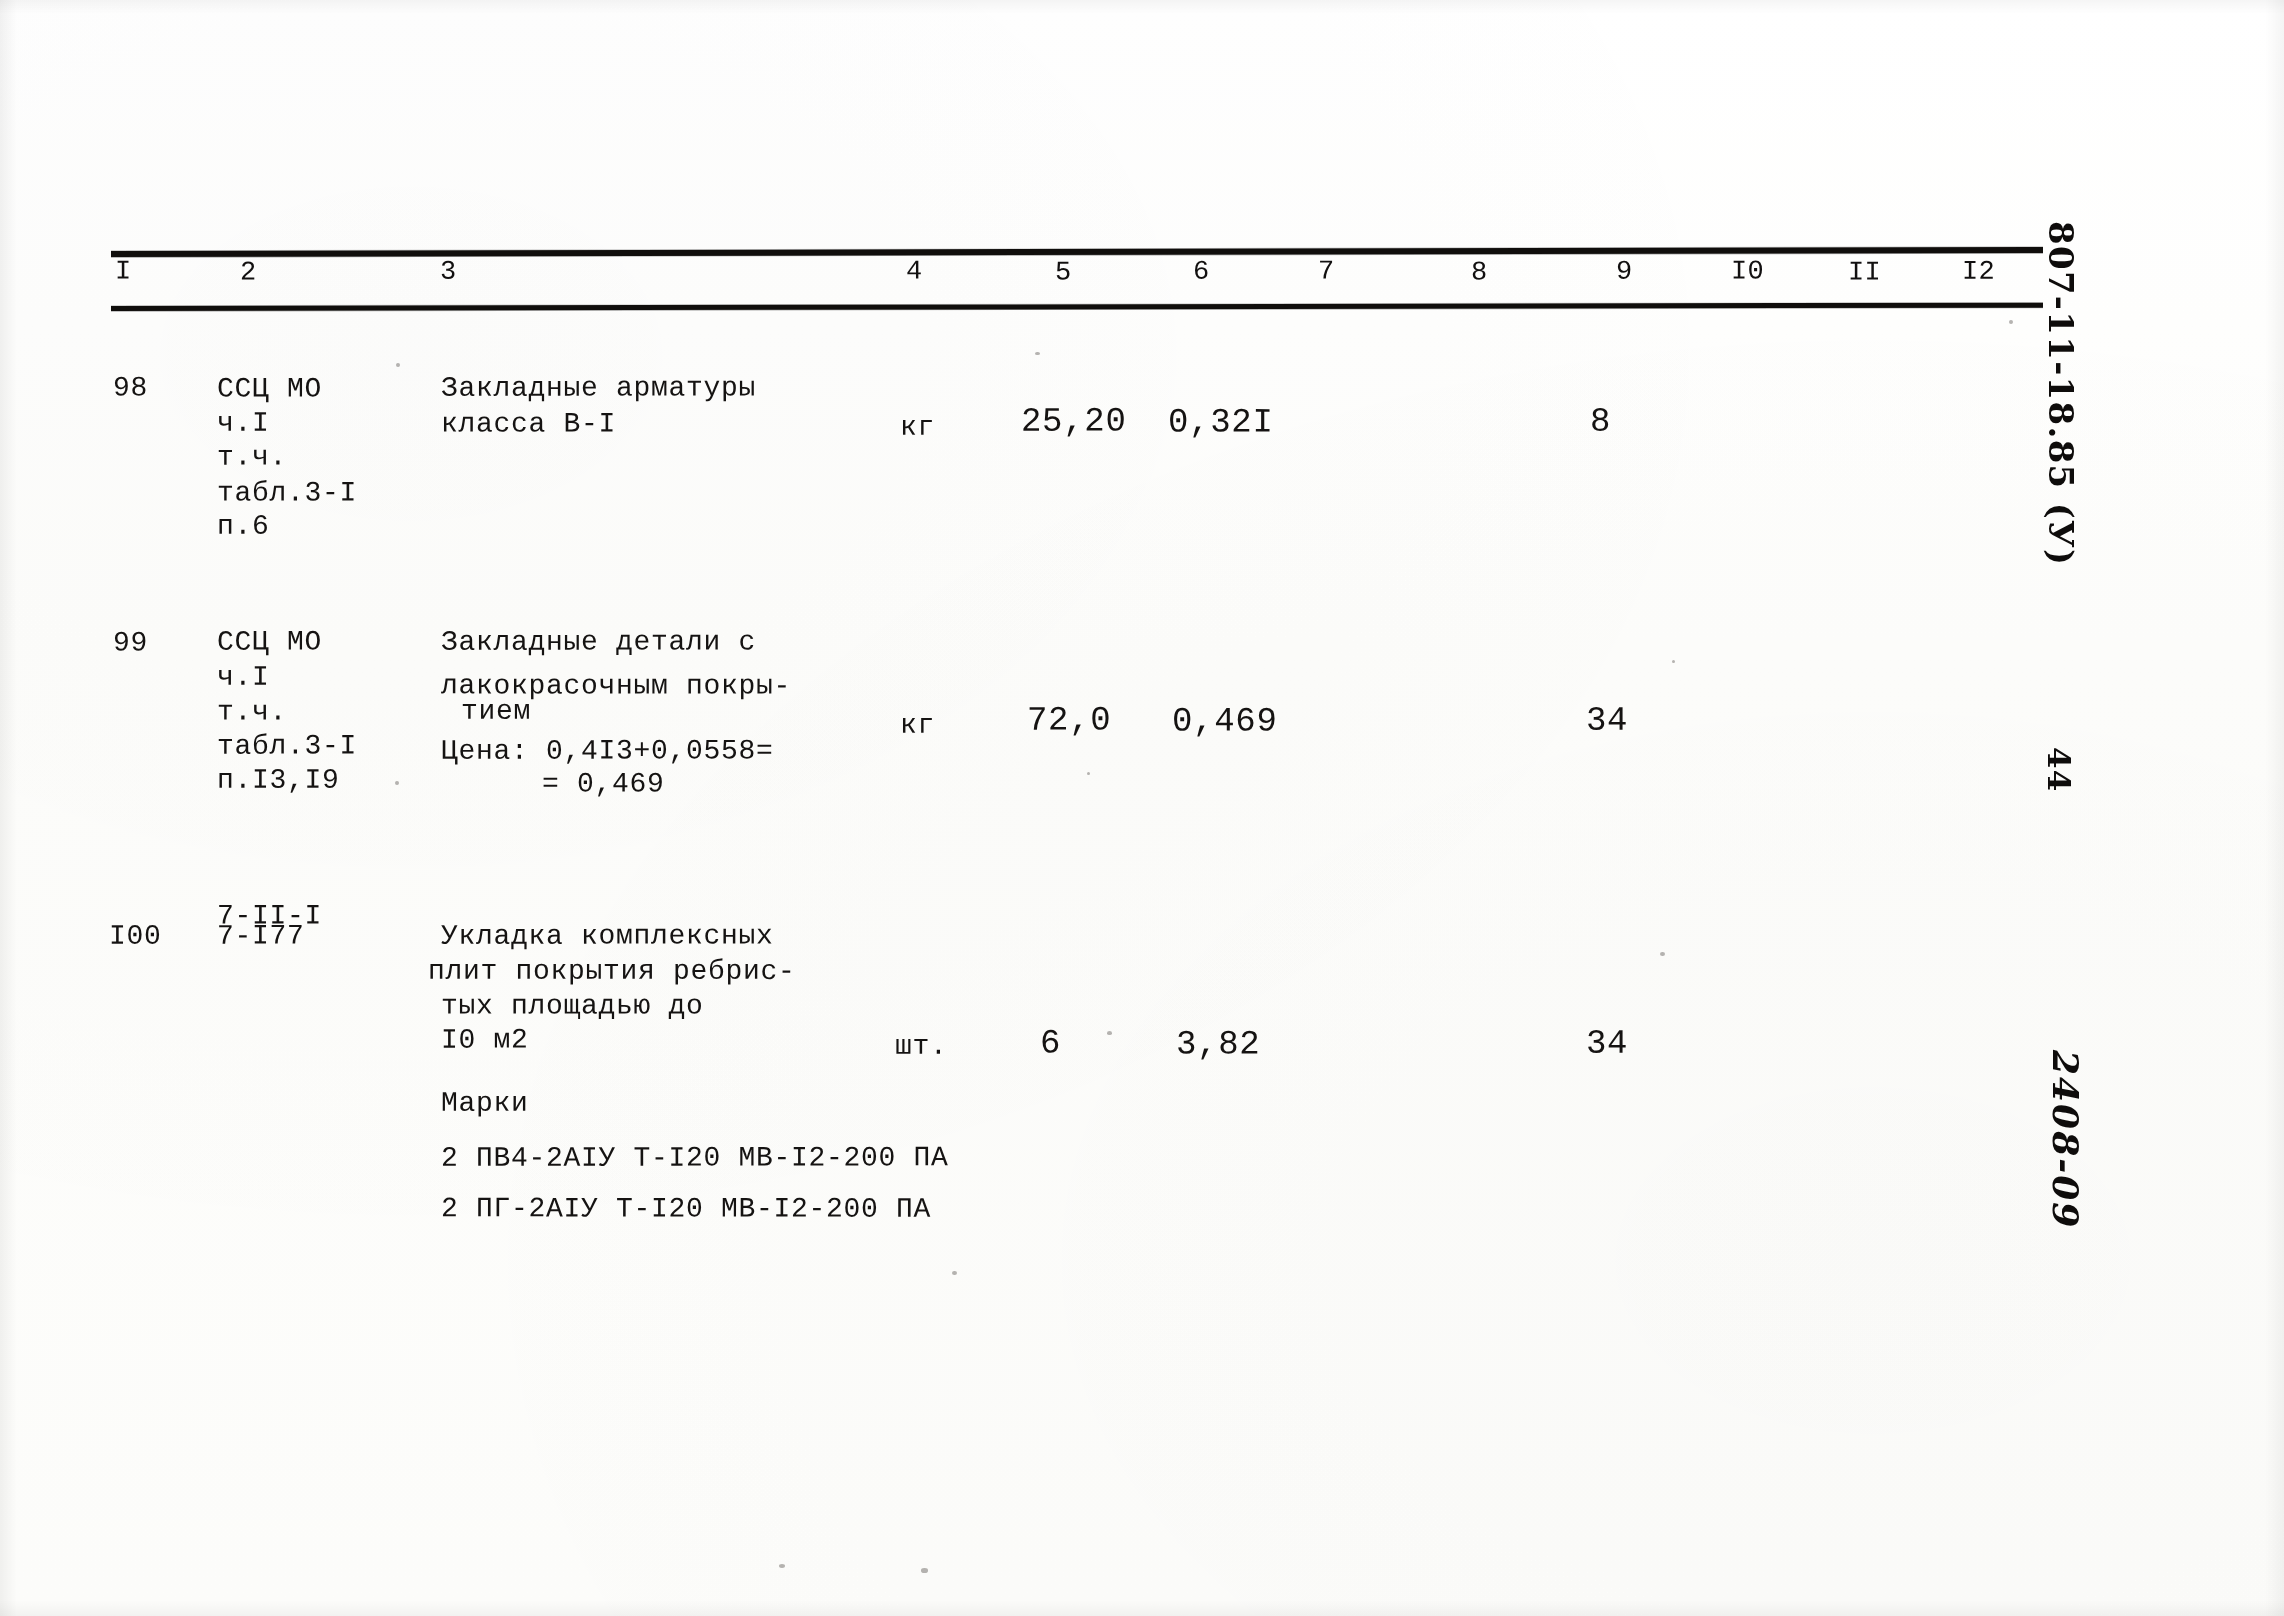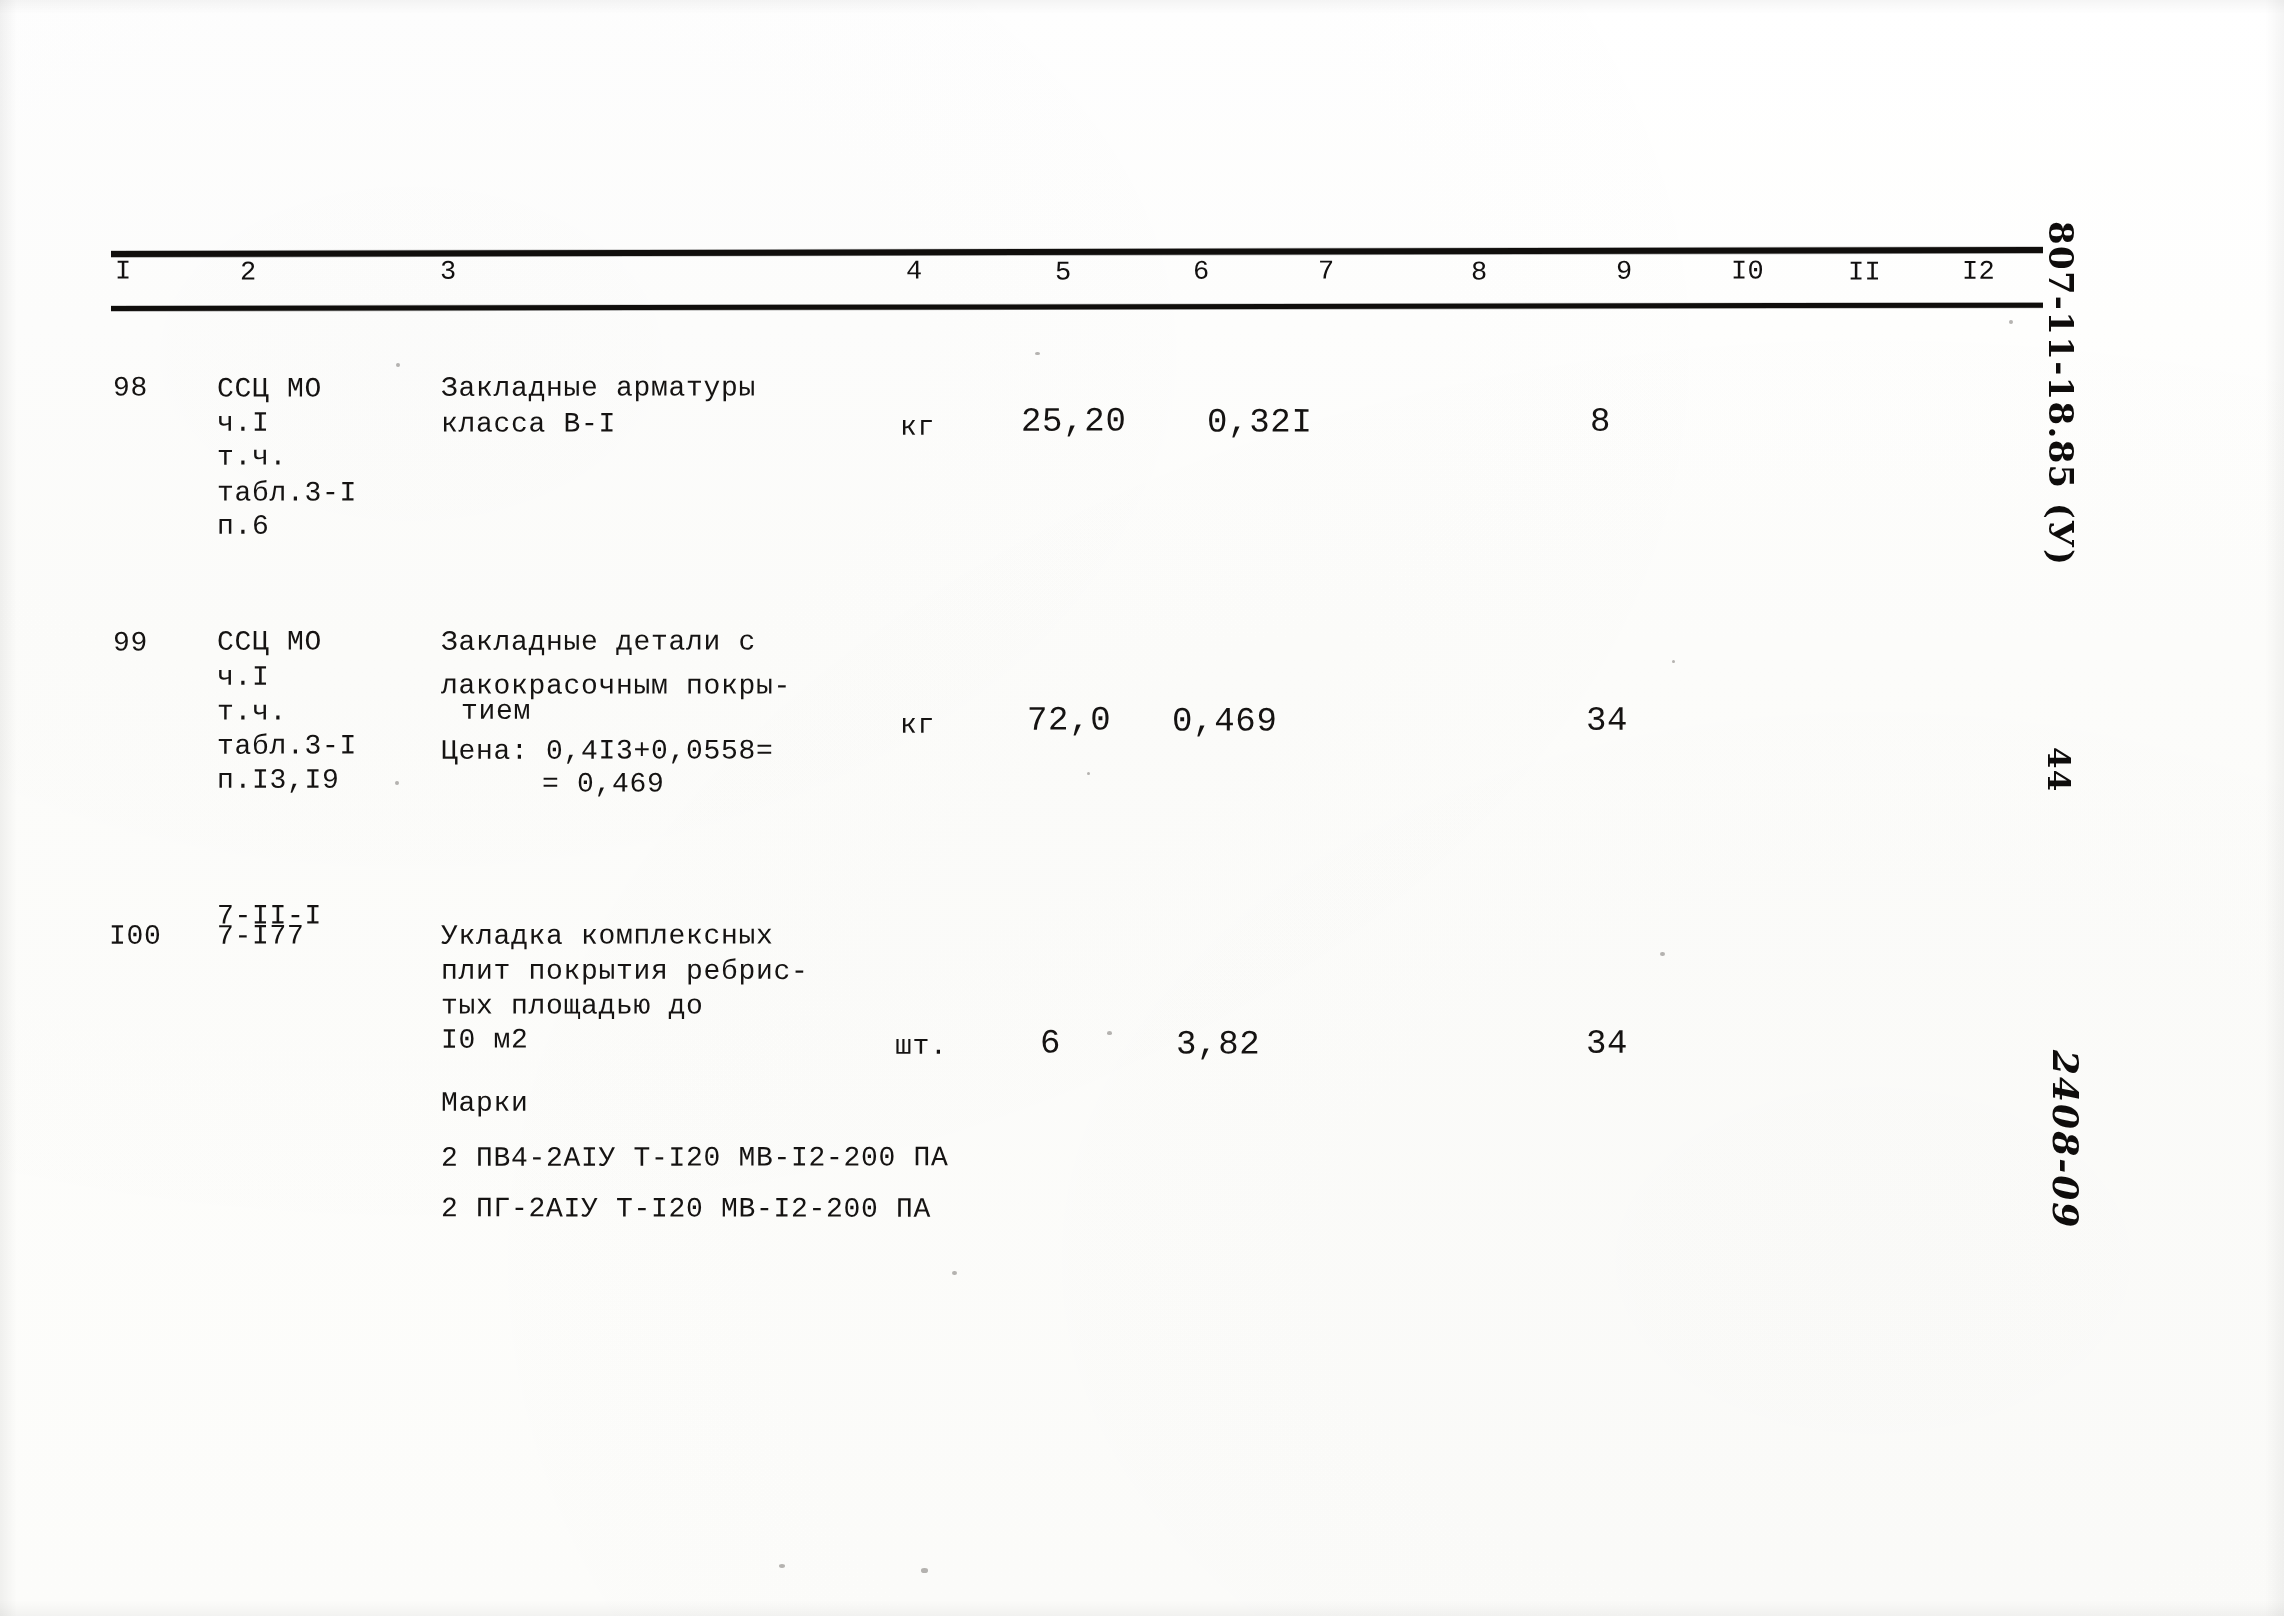--- a/index.html
+++ b/index.html
@@ -169,21 +169,21 @@
     <div class="cell tight jit1" style="left:217px; top:440px;">т.ч.</div>
     <div class="cell tight jit2" style="left:217px; top:475px;">табл.3-I</div>
     <div class="cell tight jit3" style="left:217px; top:509px;">п.6</div>
 
     <div class="cell jit1" style="left:441px; top:371px;">Закладные арматуры</div>
     <div class="cell jit2" style="left:441px; top:406px;">класса В-I</div>
 
     <div class="cell jit3" style="left:900px; top:410px;">кг</div>
 
     <div class="cell num jit1" style="left:1021px; top:405px;">25,20</div>
-    <div class="cell num jit2" style="left:1207px; top:405px;">0,32I</div>
+    <div class="cell num jit2" style="left:1168px; top:405px;">0,32I</div>
     <div class="cell num jit3" style="left:1590px; top:405px;">8</div>
   </div>
 
   <div>
 
     <div class="cell jit2" style="left:113px; top:625px;">99</div>
 
     <div class="cell tight jit1" style="left:217px; top:625px;">ССЦ МО</div>
     <div class="cell tight jit3" style="left:217px; top:660px;">ч.I</div>
     <div class="cell tight jit2" style="left:217px; top:694px;">т.ч.</div>
@@ -205,21 +205,21 @@
   </div>
 
   <div>
 
     <div class="cell jit3" style="left:109px; top:919px;">I00</div>
 
     <div class="cell tight jit1" style="left:217px; top:919px;">7-I77</div>
     <div class="cell tight jit2" style="left:217px; top:898px;">7-II-I</div>
 
     <div class="cell jit1" style="left:441px; top:919px;">Укладка комплексных</div>
-    <div class="cell jit3" style="left:441px; top:954px;">плит покрытия ребрис-</div>
+    <div class="cell jit3" style="left:428px; top:954px;">плит покрытия ребрис-</div>
     <div class="cell jit2" style="left:441px; top:988px;">тых площадью до</div>
     <div class="cell jit1" style="left:441px; top:1023px;">I0 м2</div>
 
     <div class="cell jit3" style="left:441px; top:1086px;">Марки</div>
     <div class="cell jit1" style="left:441px; top:1141px;">2 ПВ4-2АIУ Т-I20 МВ-I2-200 ПА</div>
     <div class="cell jit2" style="left:441px; top:1191px;">2 ПГ-2АIУ Т-I20 МВ-I2-200 ПА</div>
 
     <div class="cell jit3" style="left:895px; top:1029px;">шт.</div>
 
     <div class="cell num jit1" style="left:1040px; top:1027px;">6</div>

